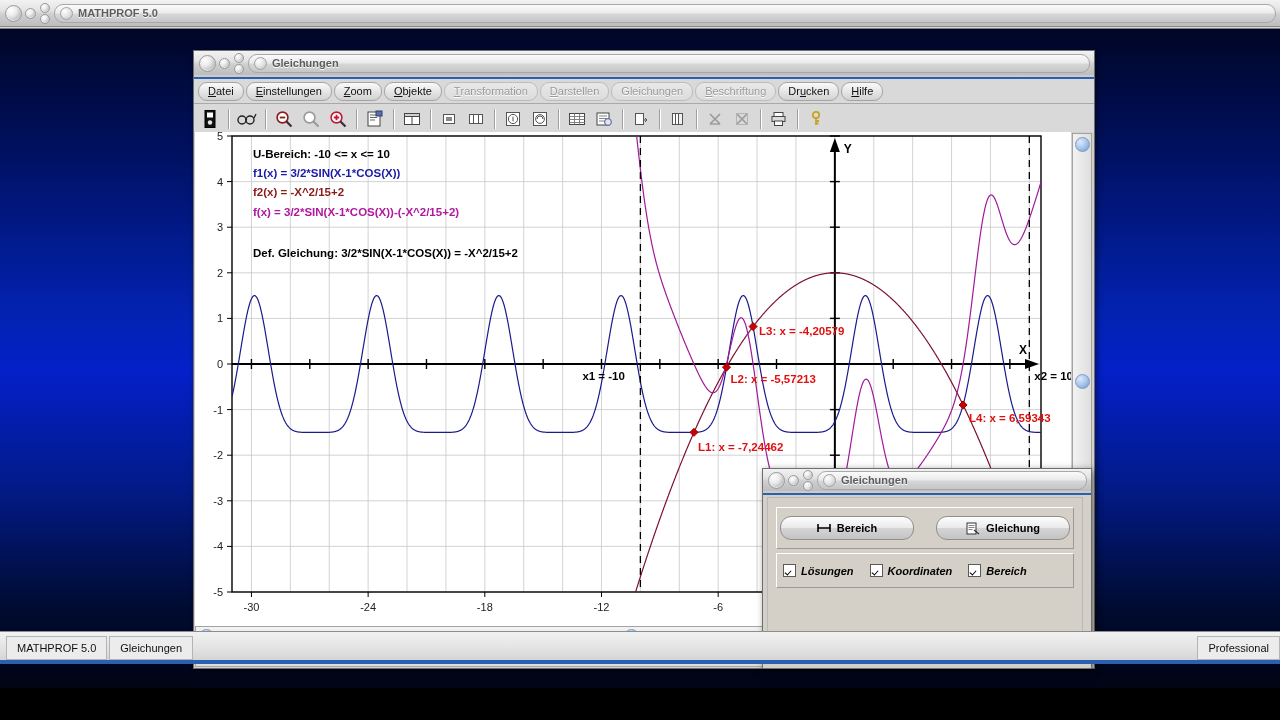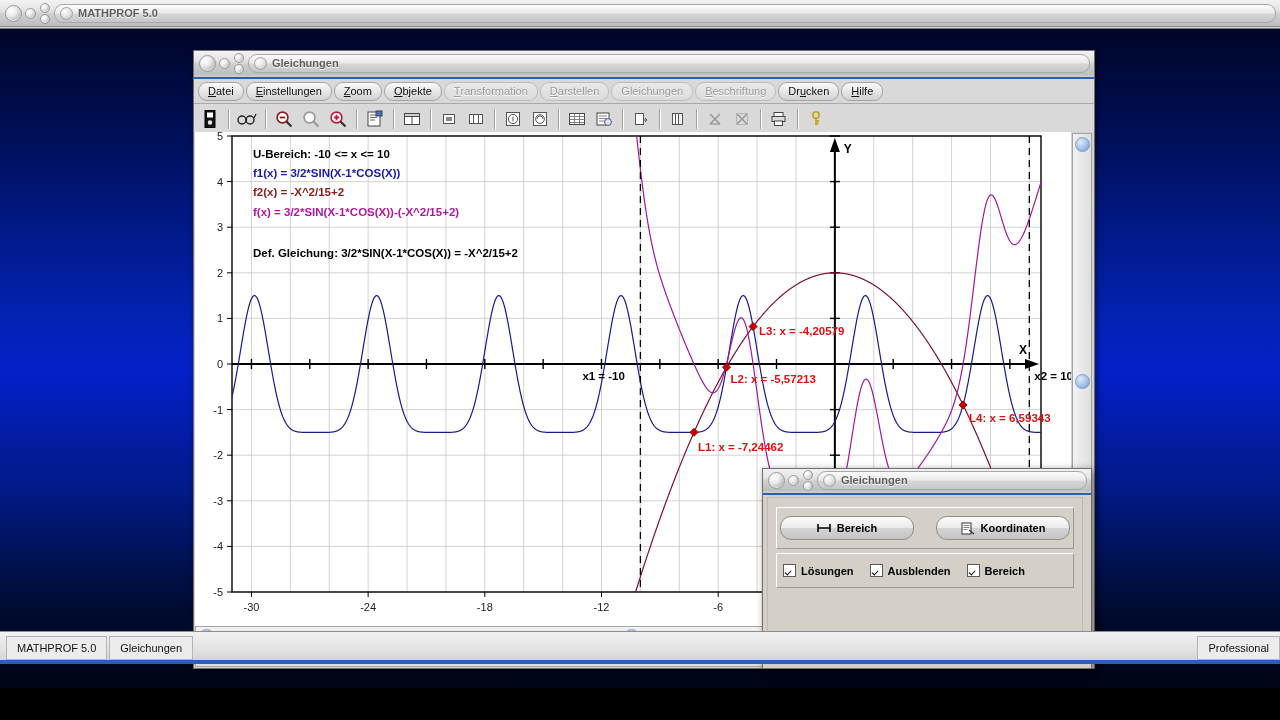--- a/index.html
+++ b/index.html
@@ -103,21 +103,21 @@
   .dlg-body{position:absolute;left:4px;top:28px;width:316px;height:164px;
     background:#d4d0c8;border:1px solid #b9b9b9;padding:5px 0 0 0;box-sizing:border-box;}
   .group{margin:4px 8px;border-top:1px solid #ffffff;border-left:1px solid #ffffff;
     border-right:1px solid #9a9a9a;border-bottom:1px solid #9a9a9a;padding:8px 6px;}
   .btnrow{display:flex;justify-content:center;gap:22px;}
   .pbtn{height:22px;min-width:108px;padding:0 12px;border-radius:11px;
     background:linear-gradient(to bottom,#fdfdfd,#eaeaea 48%,#d4d4d4 52%,#c4c4c4);
     border:1px solid #8f8f8f;display:flex;align-items:center;justify-content:center;gap:6px;
     font-size:11px;font-weight:bold;color:#000;cursor:default;}
   .cbrow{display:flex;align-items:center;gap:16px;margin:2px 0;flex-wrap:wrap;}
-  .cb{display:flex;align-items:center;gap:5px;font-size:11px;font-weight:bold;color:#000;cursor:default;}
+  .cb{display:flex;align-items:center;gap:5px;font-size:11px;font-weight:bold;color:#000;cursor:default;font-style:italic;}
   .box{width:11px;height:11px;background:#fff;border:1px solid #5a5a5a;position:relative;flex:0 0 auto;}
   .box::after{content:"";position:absolute;left:2px;top:4px;width:3px;height:5px;
     border:solid #000;border-width:0 1.6px 1.6px 0;transform:rotate(42deg);}
 
   
   .taskbar{position:absolute;left:0;bottom:0;width:1280px;height:32px;
     background:linear-gradient(to bottom,#f2f2f2,#e0e0e0 60%,#cfcfcf);
     border-top:1px solid #8d8d8d;display:flex;align-items:center;}
   .tbitem{height:22px;margin:0 0 0 6px;padding:0 10px;display:flex;align-items:center;
     font-size:11px;color:#111;background:#ececec;border:1px solid #b4b4b4;cursor:default;}
@@ -492,34 +492,34 @@
                 <path d="M1 1V9M13 1V9M1 5H13" stroke="#000" stroke-width="1.6"></path>
               </svg>
             <span>Bereich</span>
           </div>
           <div class="pbtn">
             <svg width="14" height="13" viewBox="0 0 14 13">
                 <rect x="1" y="1" width="9" height="11" fill="#fff" stroke="#333"></rect>
                 <path d="M2.5 3.5h6M2.5 5.5h6M2.5 7.5h4" stroke="#666" stroke-width=".8"></path>
                 <path d="M8 8 l5 4" stroke="#333" stroke-width="1.2"></path>
               </svg>
-            <span>Koordinaten</span>
+            <span>Gleichung</span>
           </div>
         </div>
       </div>
 
       <div class="group">
         <div class="cbrow" id="cbrow1">
             <div class="cb">
               <span class="box"></span>
               <span>Lösungen</span>
             </div>
             <div class="cb">
               <span class="box"></span>
-              <span>Ausblenden</span>
+              <span>Koordinaten</span>
             </div>
             <div class="cb">
               <span class="box"></span>
               <span>Bereich</span>
             </div>
           </div>
       </div>
 
     </div>
   </div>

